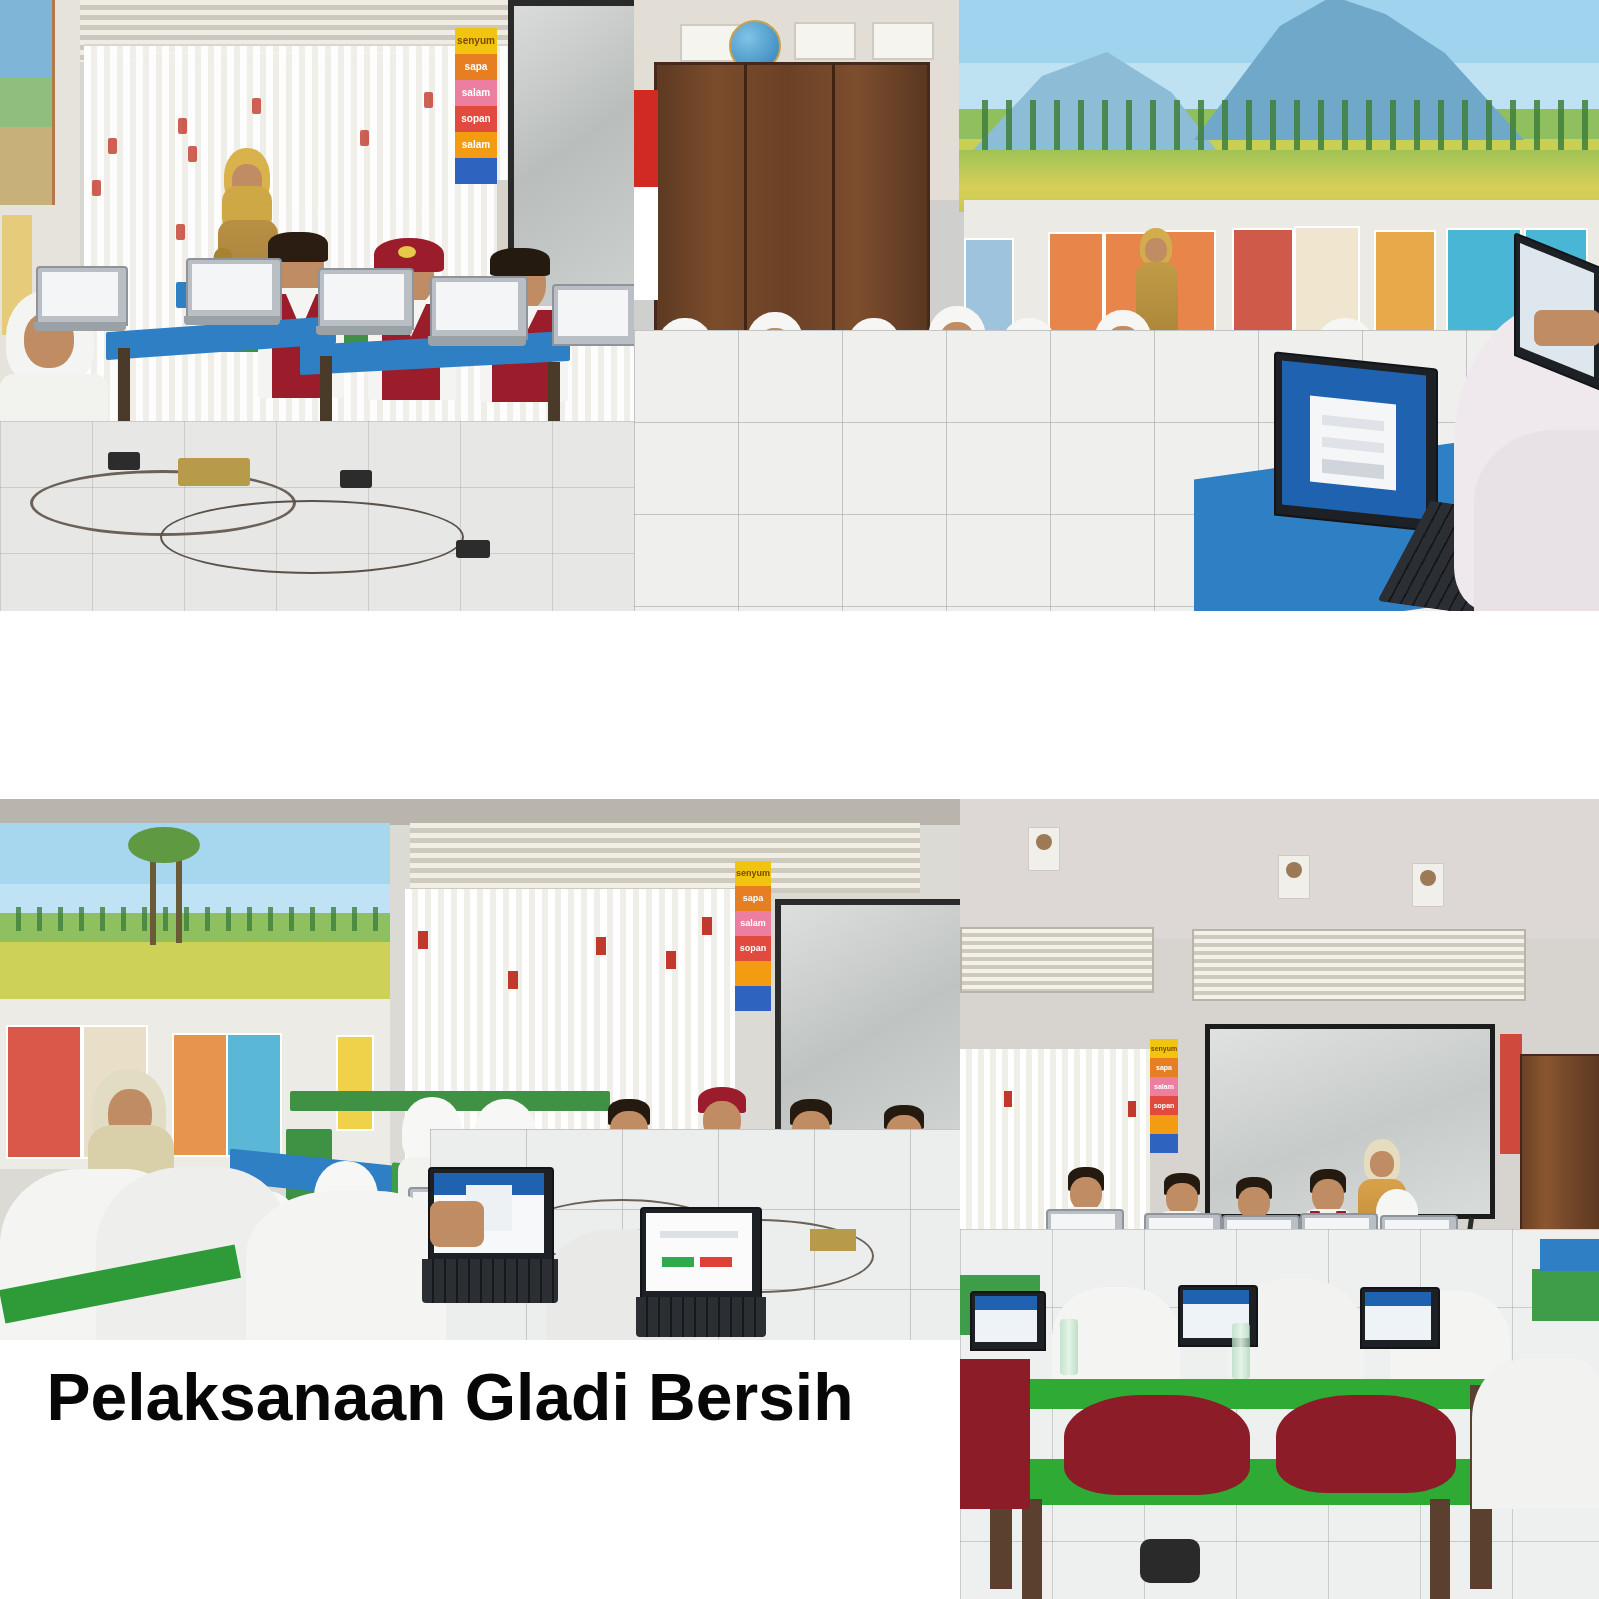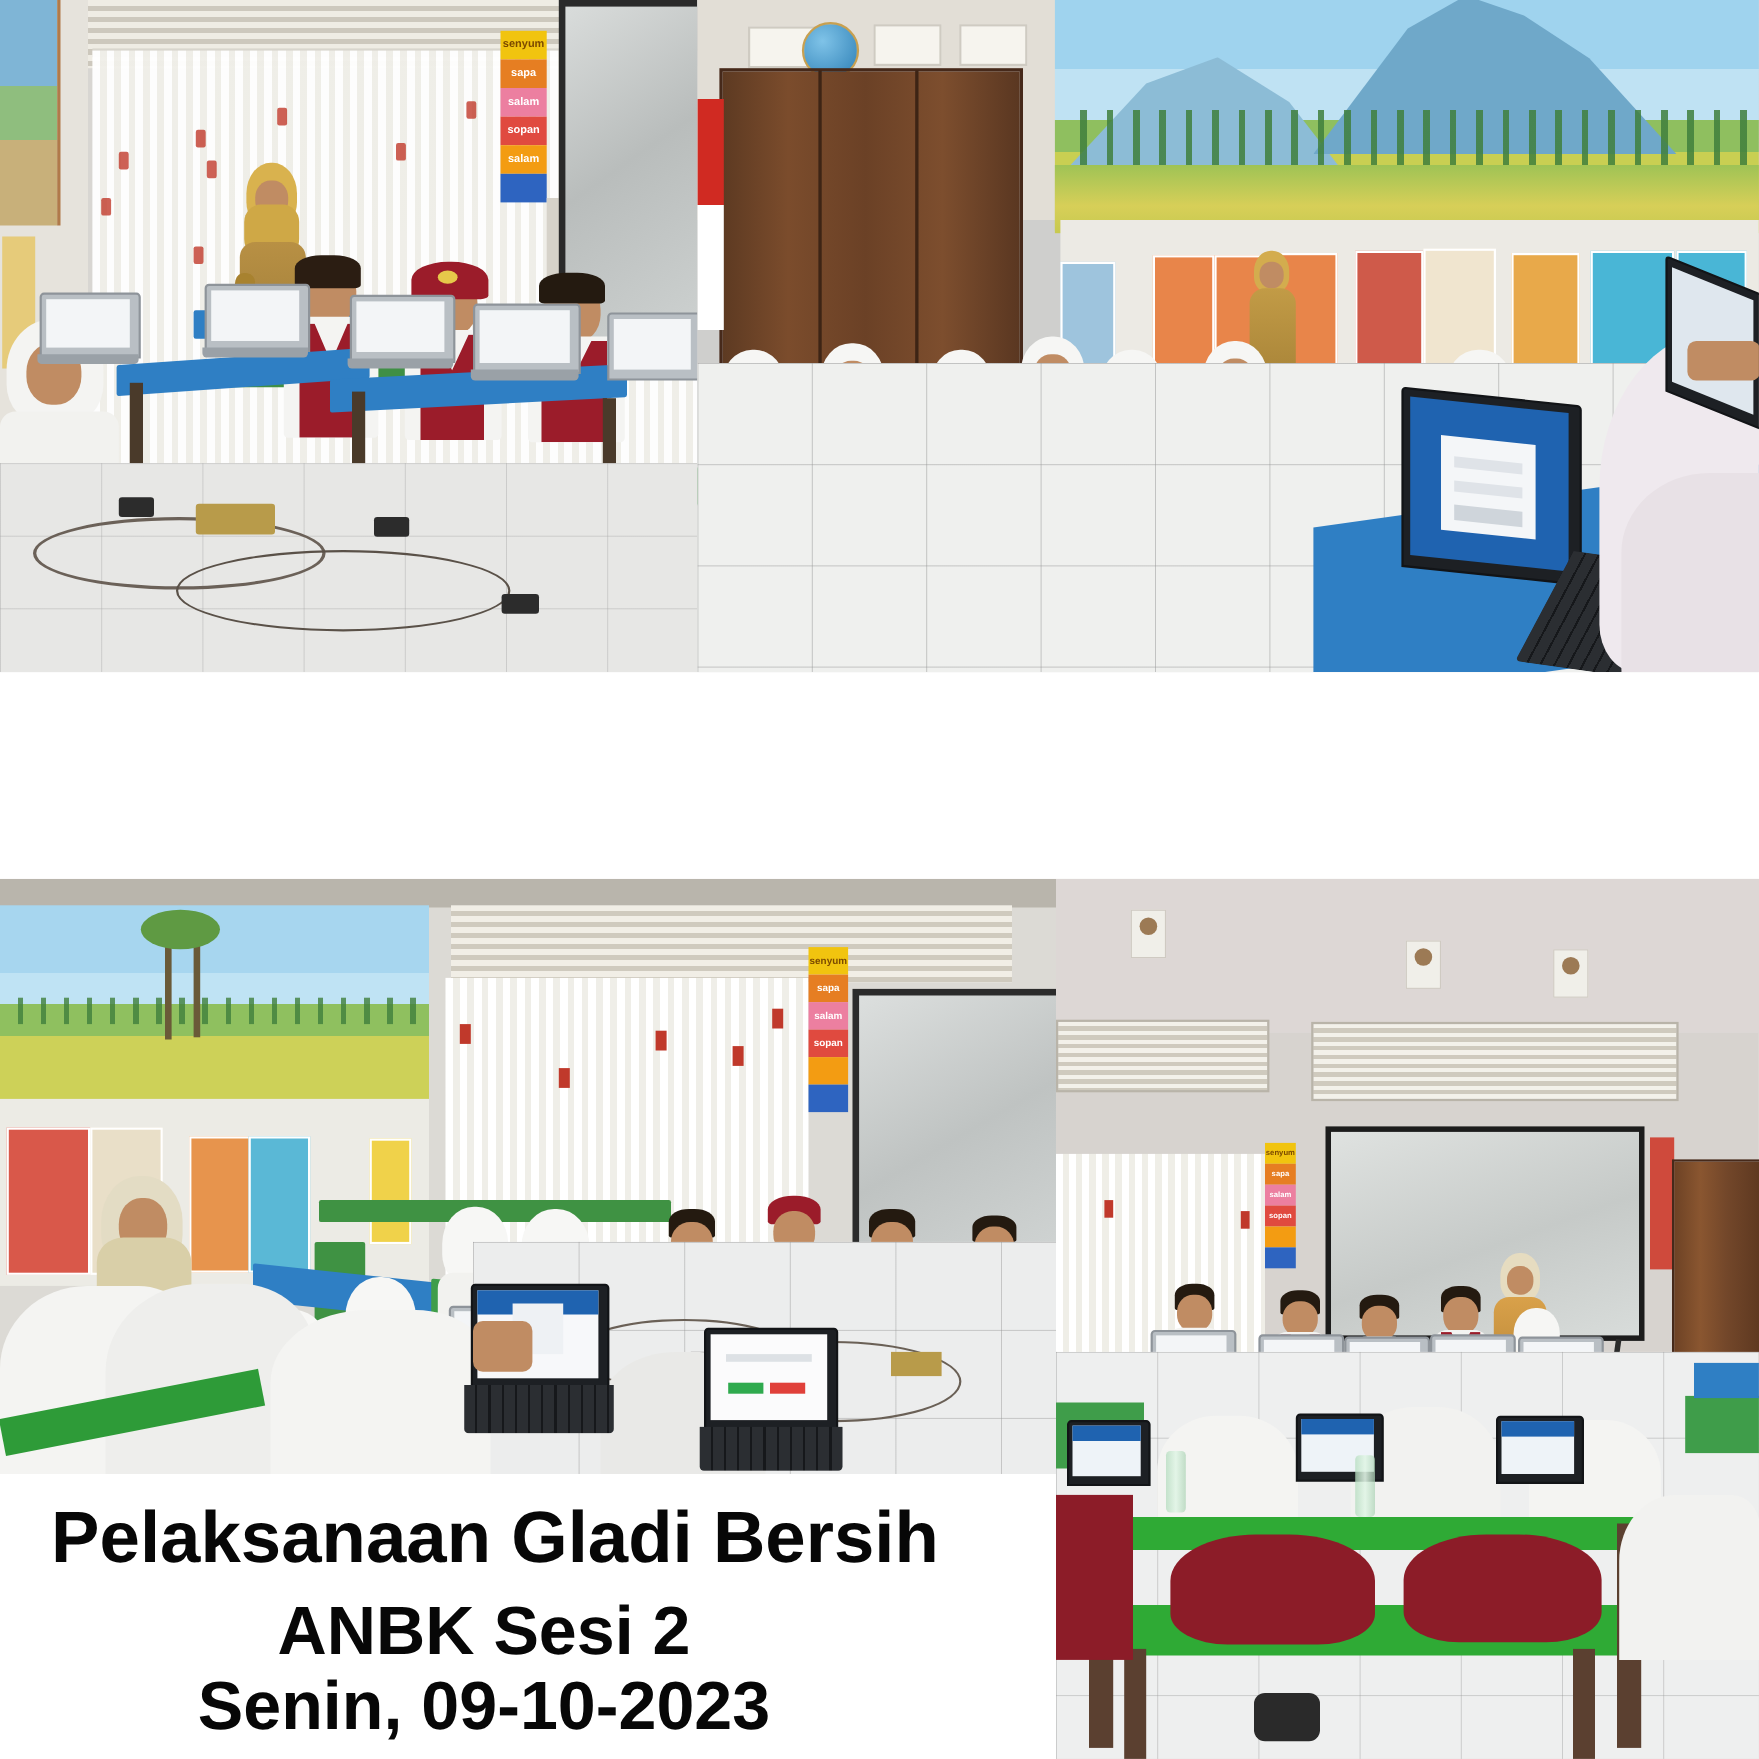--- a/index.html
+++ b/index.html
@@ -683,17 +683,15 @@
 
     <div style="position:absolute;left:104px;top:596px;width:186px;height:100px;background:#8c1c28;border-radius:42% 42% 28% 28%;"></div>
     <div style="position:absolute;left:316px;top:596px;width:180px;height:98px;background:#8c1c28;border-radius:42% 42% 28% 28%;"></div>
     <div style="position:absolute;left:512px;top:560px;width:128px;height:150px;background:#f2f2f0;border-radius:40% 20% 0 0;"></div>
     <div style="position:absolute;left:0px;top:560px;width:70px;height:150px;background:#8c1c28;"></div>
     <div style="position:absolute;left:180px;top:740px;width:60px;height:44px;background:#2a2a2a;border-radius:10px;"></div>
   </div>
 
   <div id="captionblock">
     <div id="cap1">Pelaksanaan Gladi Bersih</div>
-    <div id="cap2">ANBK Sesi 2</div>
-    <div id="cap3">Senin, 09-10-2023</div>
   </div>
 
 </div>
 
 </body></html>

